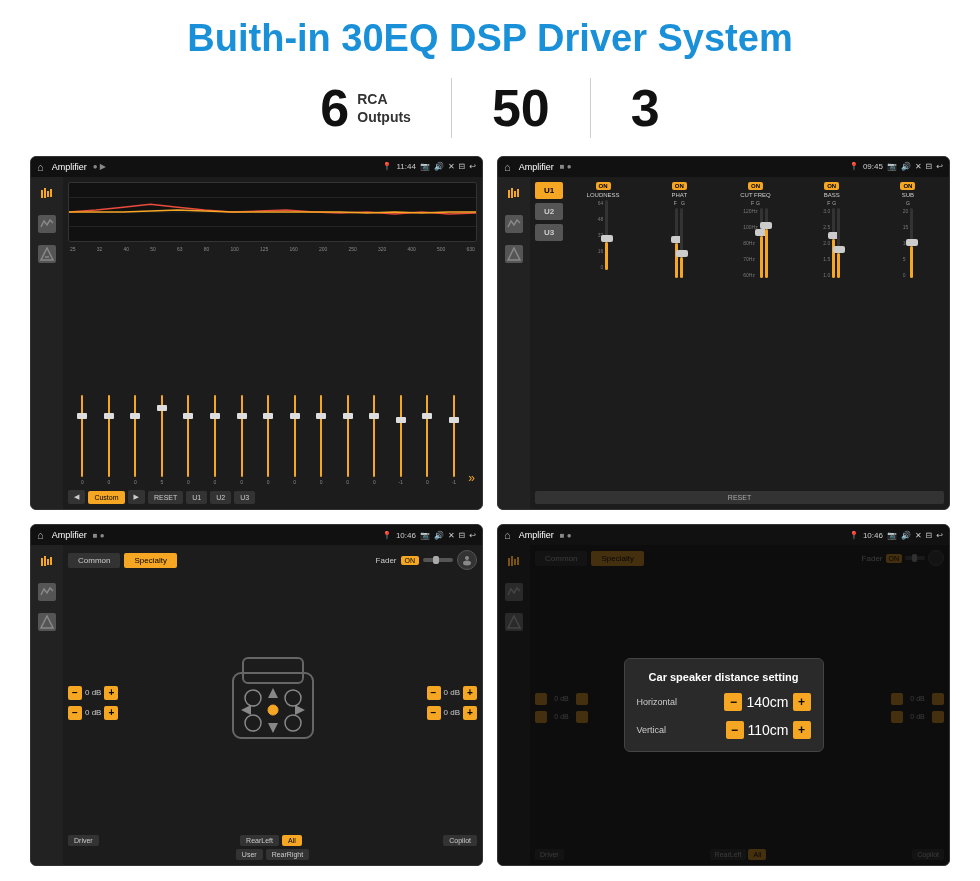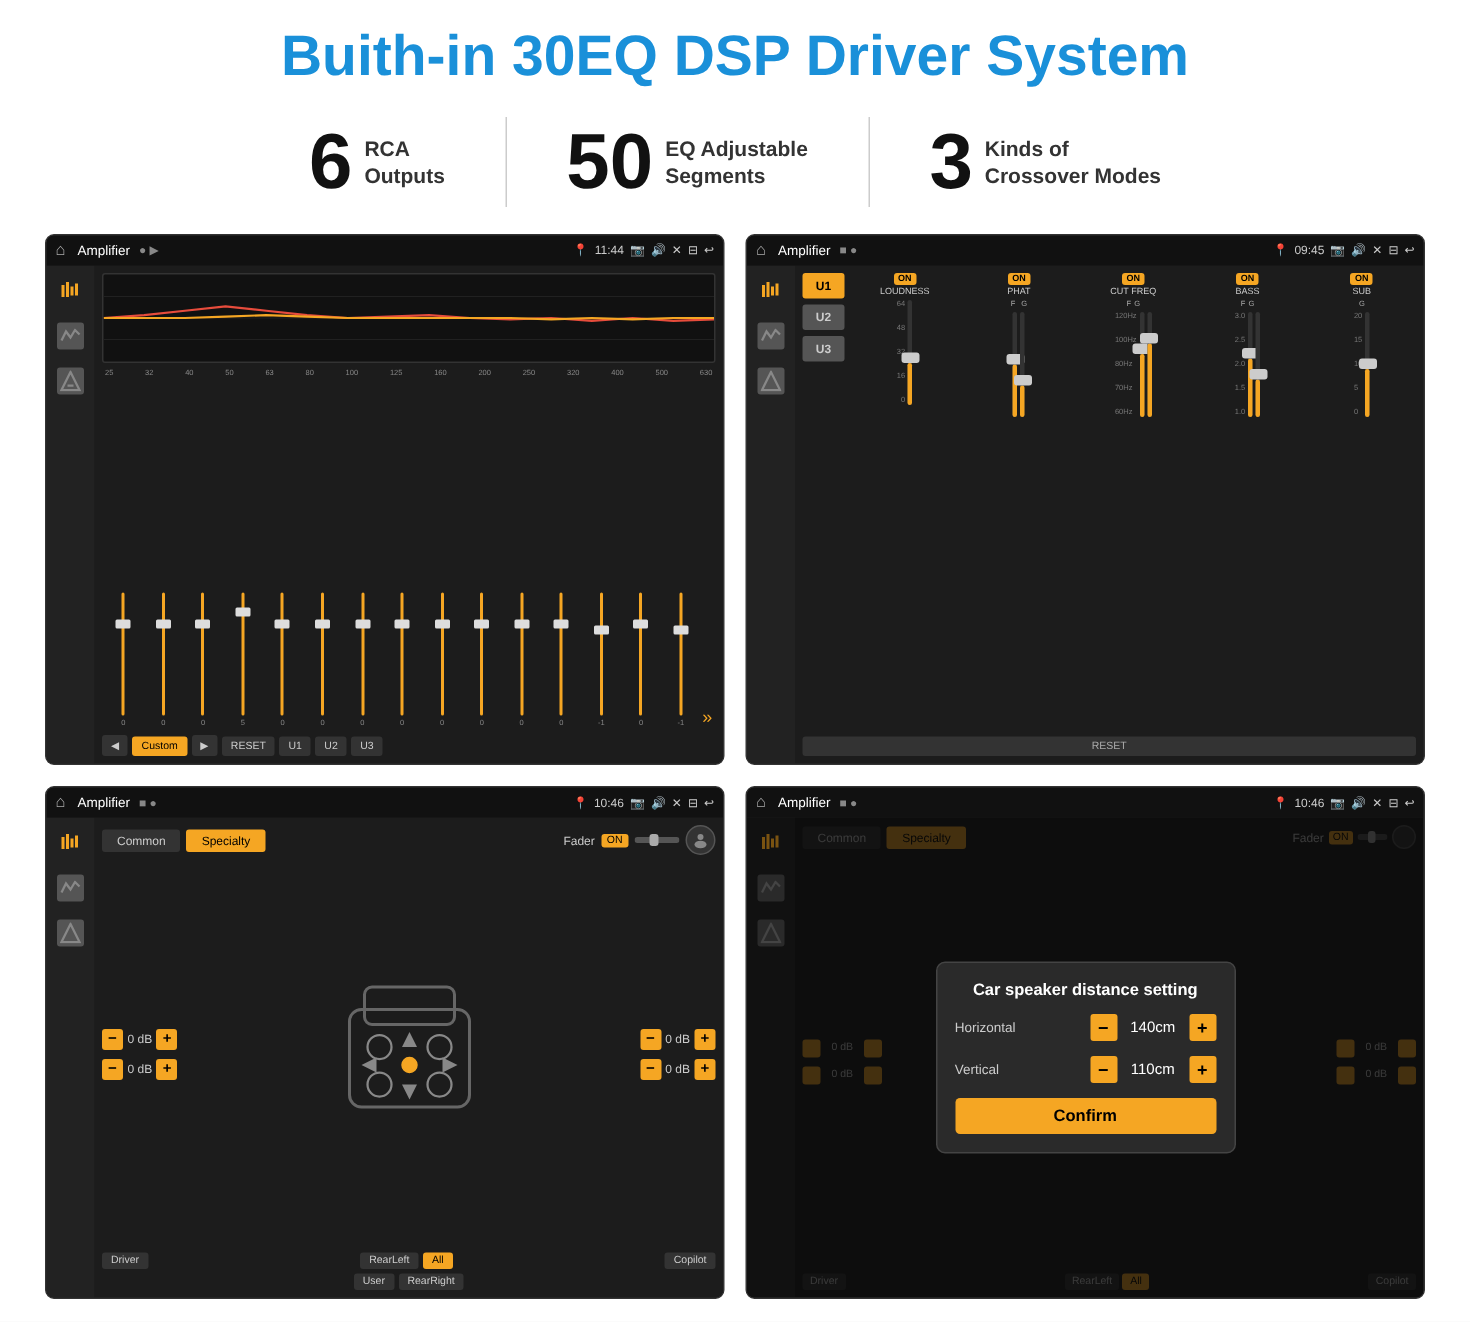--- a/index.html
+++ b/index.html
@@ -407,21 +407,21 @@
       background: #f5a623;
       border-radius: 2px;
       display: flex;
       align-items: center;
       justify-content: center;
       color: #000;
       font-size: 12px;
       font-weight: bold;
     }
     .dialog-val {
-      font-size: 10px;
+      font-size: 14px;
       color: #fff;
       min-width: 40px;
       text-align: center;
     }
     .dialog-plus {
       width: 18px;
       height: 18px;
       background: #f5a623;
       border-radius: 2px;
       display: flex;
@@ -487,26 +487,24 @@
   <div class="main-title">Buith-in 30EQ DSP Driver System</div>
 
   <div class="stats-row">
     <div class="stat-item">
       <span class="stat-number">6</span>
       <span class="stat-label">RCA<br>Outputs</span>
     </div>
     <div class="stat-divider"></div>
     <div class="stat-item">
       <span class="stat-number">50</span>
-      <span class="stat-label">EQ Adjustable<br>Segments</span>
     </div>
     <div class="stat-divider"></div>
     <div class="stat-item">
       <span class="stat-number">3</span>
-      <span class="stat-label">Kinds of<br>Crossover Modes</span>
     </div>
   </div>
 
   <div class="screens-grid">
 
     <div class="screen">
       <div class="status-bar">
         <span class="status-home">⌂</span>
         <span class="status-title">Amplifier</span>
         <span class="status-dots">● ▶</span>
@@ -1086,20 +1084,19 @@
               </div>
             </div>
             <div class="dialog-row">
               <span class="dialog-field-label">Vertical</span>
               <div class="dialog-controls">
                 <div class="dialog-minus">−</div>
                 <span class="dialog-val">110cm</span>
                 <div class="dialog-plus">+</div>
               </div>
             </div>
-            <div class="dialog-confirm">Confirm</div>
           </div>
         </div>
       </div>
     </div>
 
   </div>
 </div>
 
 </body></html>

